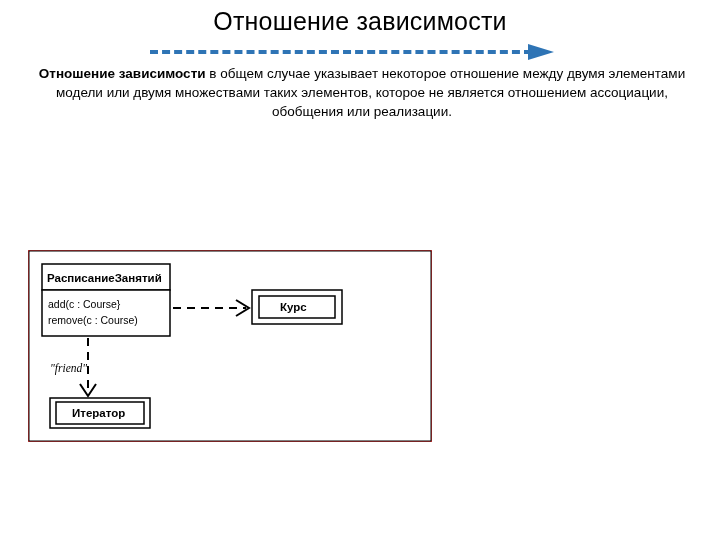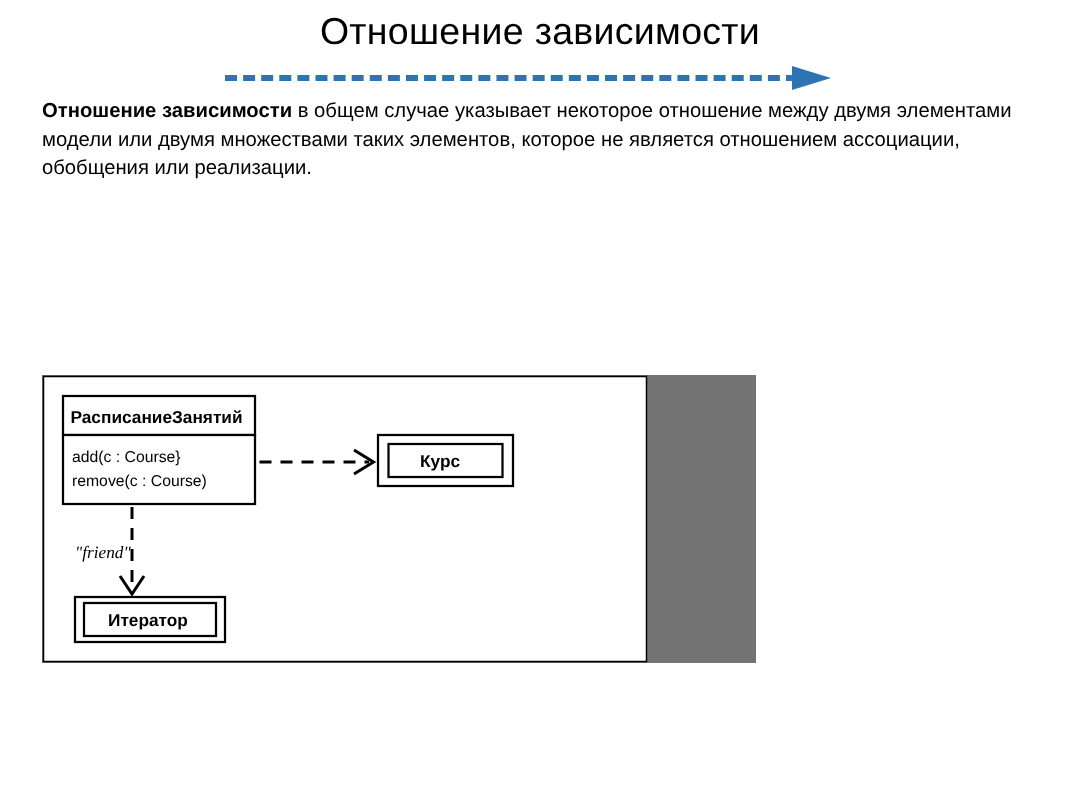--- a/index.html
+++ b/index.html
@@ -55,20 +55,21 @@
   }
 
   
   .body-text {
     position: absolute;
     left: 28px;
     top: 64px;
     width: 668px;
     font-size: 13.5px;
     line-height: 1.42;
+    text-align: center;
   }
   .body-text p {
     margin: 0 0 2px 0;
   }
   .body-text .lead-bold {
     font-weight: bold;
   }
   .bullet-list {
     margin: 2px 0 0 0;
     padding: 0;
@@ -87,23 +88,23 @@
     top: -1px;
     font-size: 15px;
     line-height: 1.42;
   }
 
   
   .diagram {
     position: absolute;
     left: 28px;
     top: 250px;
-    width: 476px;
+    width: 404px;
     height: 192px;
-    background: #737373;
+    background: #ef4444;
   }
   .diagram svg {
     display: block;
   }
   .dg-label-italic {
     font-family: "Liberation Serif", serif;
     font-size: 11.5px;
     font-style: italic;
     fill: #000000;
   }

